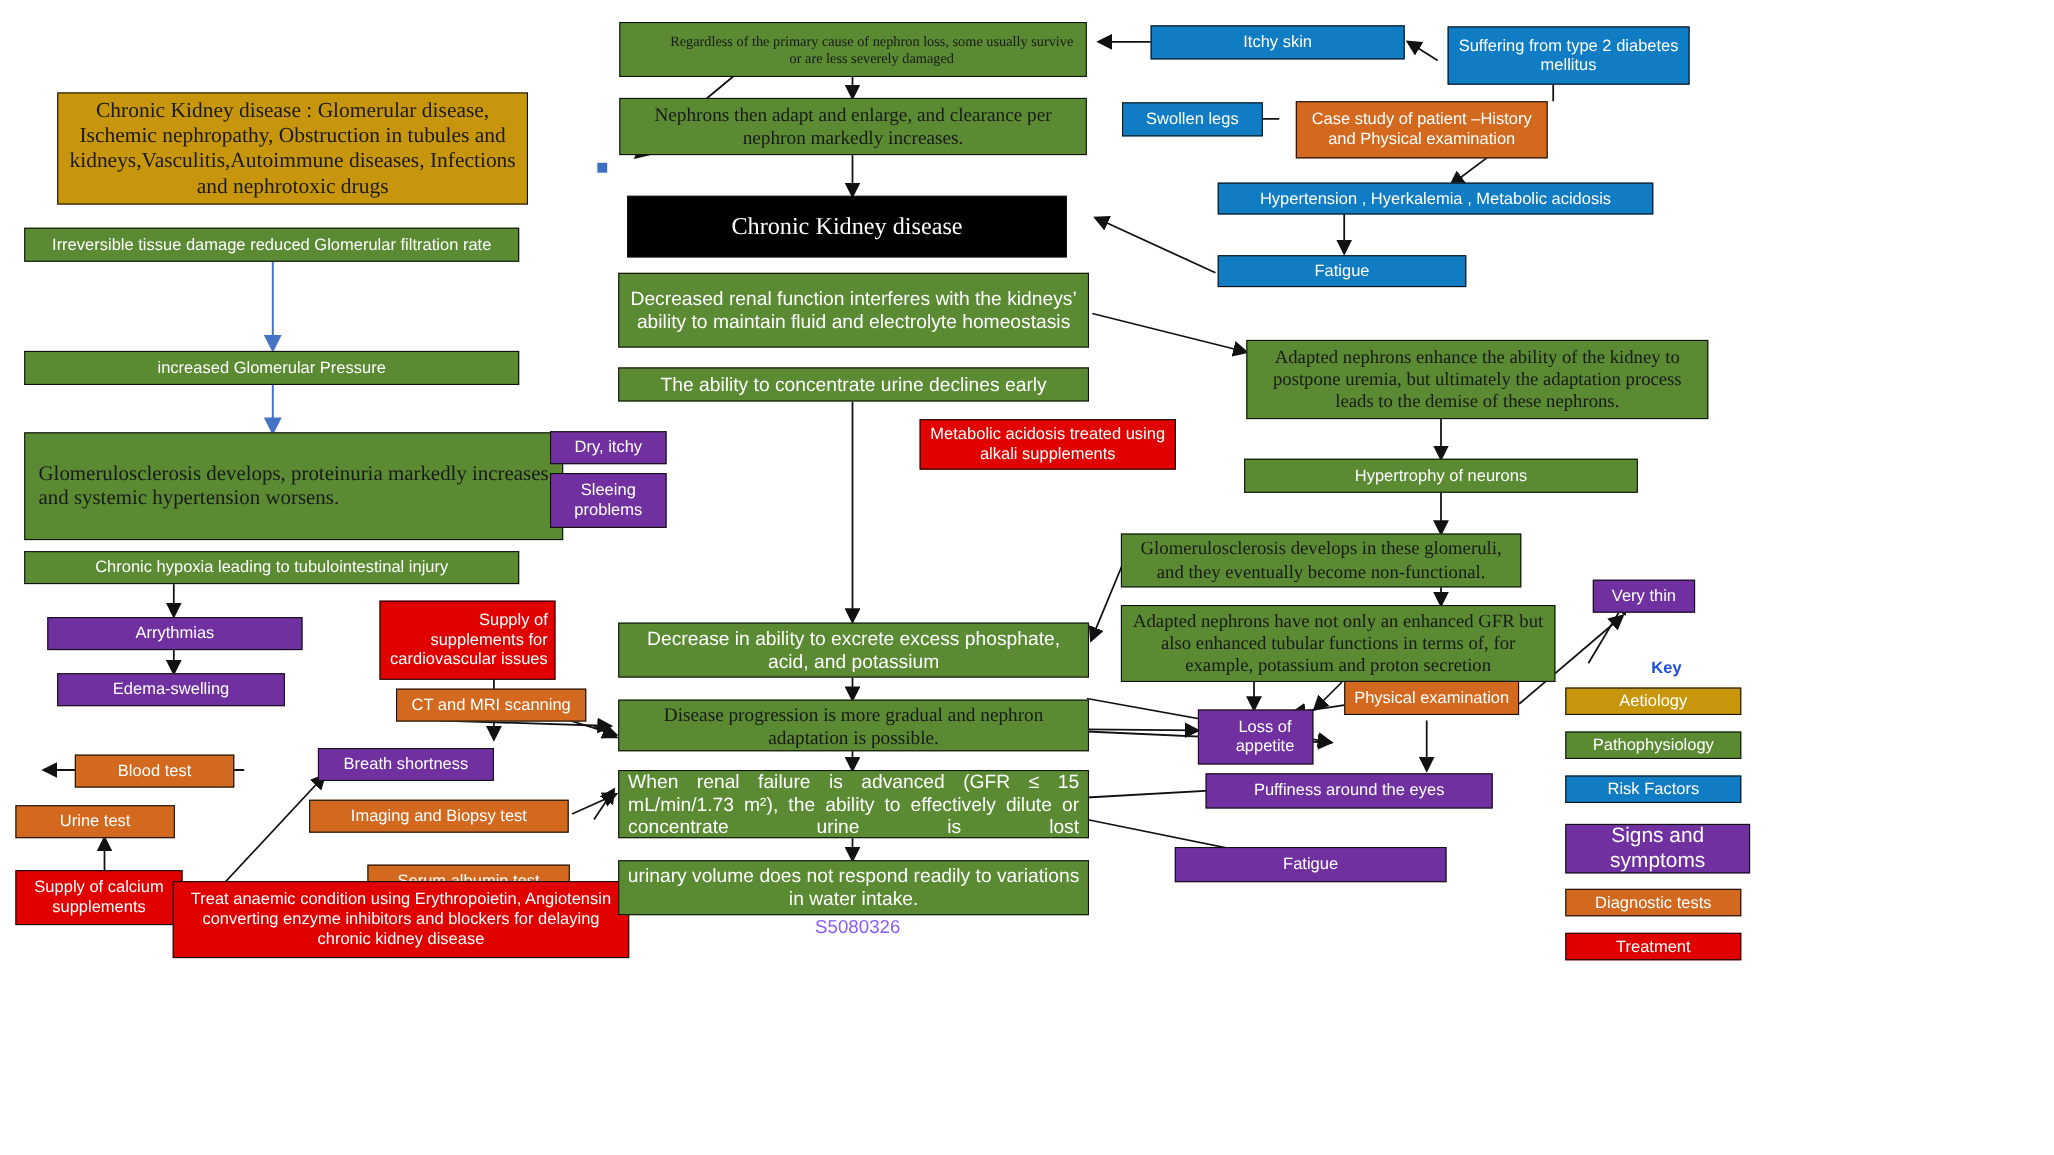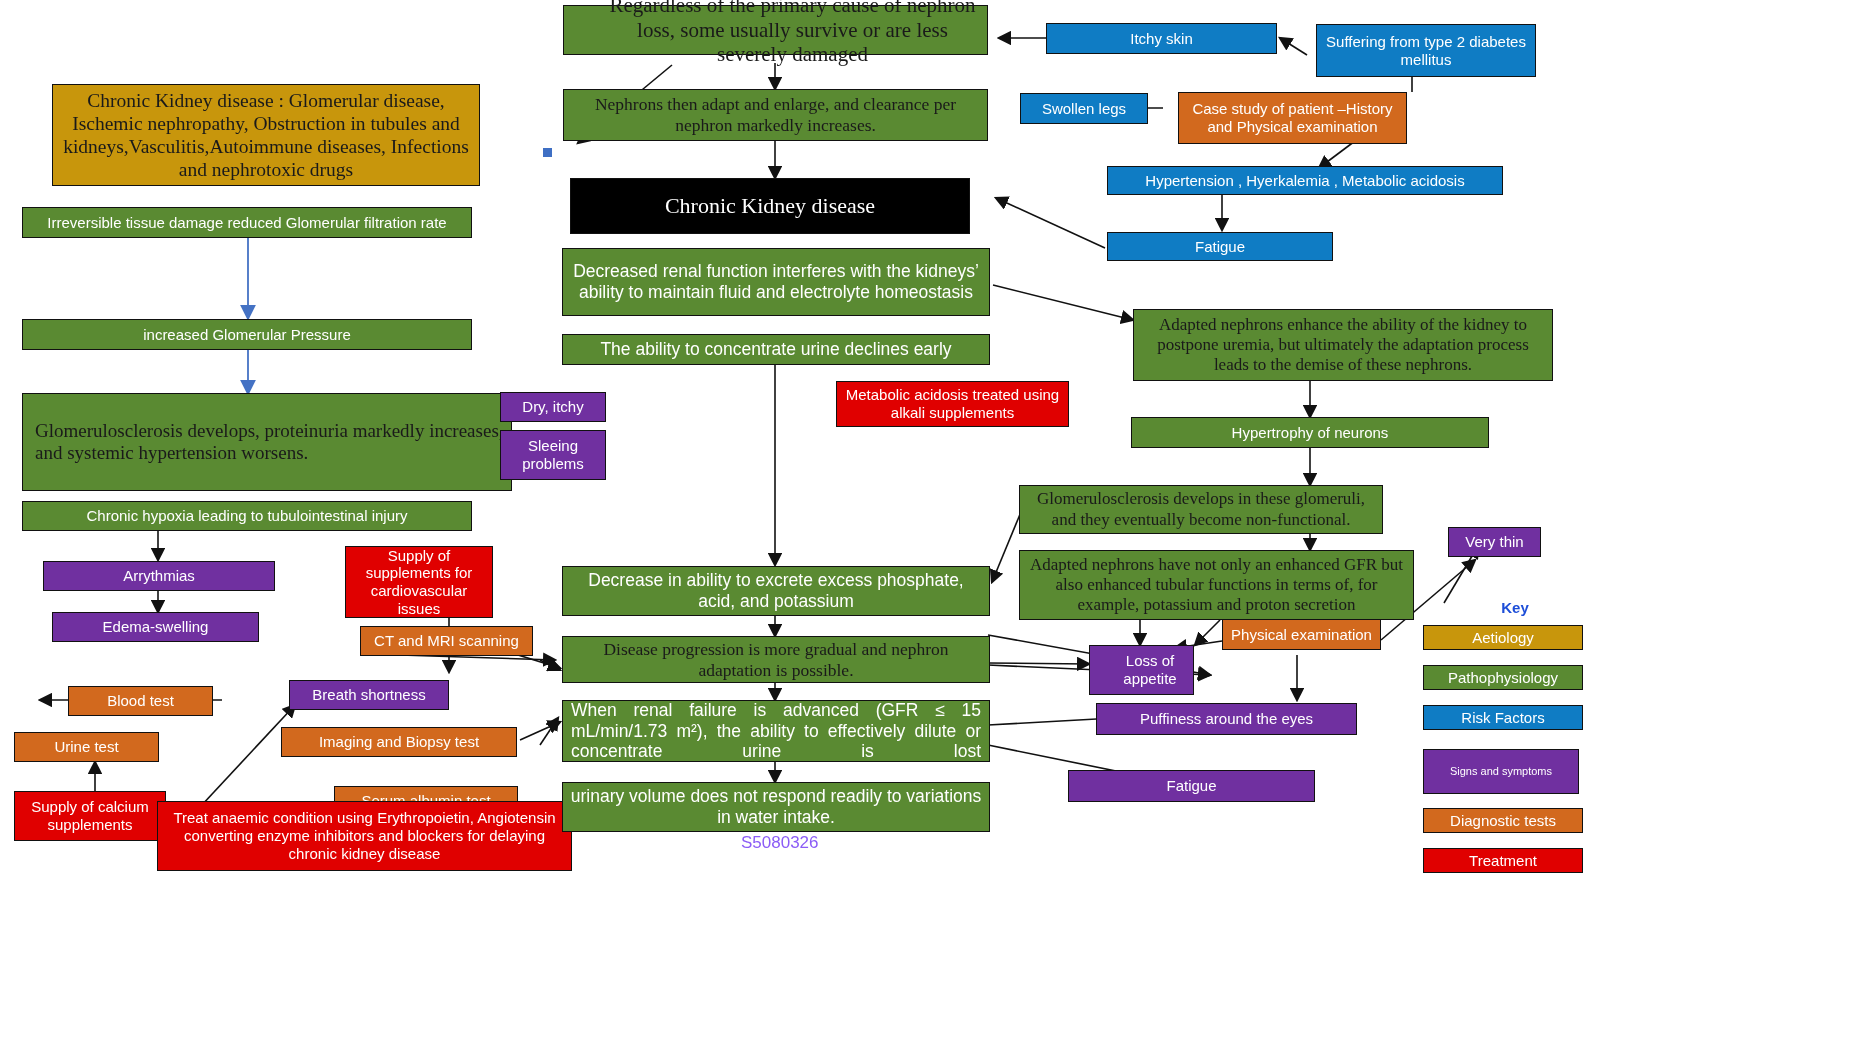--- a/index.html
+++ b/index.html
@@ -108,39 +108,39 @@
   <div class="node signs" style="left:500px;top:392px;width:106px;height:30px;font-size:15px;">Dry, itchy</div>
 
   <div class="node signs" style="left:500px;top:430px;width:106px;height:50px;font-size:15px;">Sleeing problems</div>
 
   <div class="node patho" style="left:22px;top:501px;width:450px;height:30px;font-size:15px;">Chronic hypoxia leading to tubulointestinal injury</div>
 
   <div class="node signs" style="left:43px;top:561px;width:232px;height:30px;font-size:15px;">Arrythmias</div>
 
   <div class="node signs" style="left:52px;top:612px;width:207px;height:30px;font-size:15px;">Edema-swelling</div>
 
-  <div class="node treat" style="left:345px;top:546px;width:148px;height:72px;font-size:15px;">Supply of supplements for cardiovascular issues</div>
+  <div class="node treat" style="left:345px;top:546px;width:160px;height:72px;font-size:15px;text-align:right;">Supply of supplements for cardiovascular issues</div>
 
   <div class="node diag" style="left:360px;top:626px;width:173px;height:30px;font-size:15px;">CT and MRI scanning</div>
 
   <div class="node signs" style="left:289px;top:680px;width:160px;height:30px;font-size:15px;">Breath shortness</div>
 
   <div class="node diag" style="left:68px;top:686px;width:145px;height:30px;font-size:15px;">Blood test</div>
 
   <div class="node diag" style="left:14px;top:732px;width:145px;height:30px;font-size:15px;">Urine test</div>
 
   <div class="node diag" style="left:281px;top:727px;width:236px;height:30px;font-size:15px;">Imaging and Biopsy test</div>
 
   <div class="node diag" style="left:334px;top:766px;width:184px;height:30px;font-size:15px;margin-top:20px;">Serum albumin test</div>
 
   <div class="node treat" style="left:14px;top:791px;width:152px;height:50px;font-size:15px;">Supply of calcium supplements</div>
 
   <div class="node treat" style="left:157px;top:801px;width:415px;height:70px;font-size:15px;">Treat anaemic condition using Erythropoietin, Angiotensin converting enzyme inhibitors and blockers for delaying chronic kidney disease</div>
 
-  <div class="node patho serif" style="left:563px;top:5px;width:425px;height:50px;font-size:21px;padding-left:40px;">Regardless of the primary cause of nephron loss, some usually survive or are less severely damaged</div>
+  <div class="node patho serif" style="left:563px;top:20px;width:425px;height:50px;font-size:13px;padding-left:40px;">Regardless of the primary cause of nephron loss, some usually survive or are less severely damaged</div>
 
   <div class="node patho serif" style="left:563px;top:89px;width:425px;height:52px;font-size:17.5px;">Nephrons then adapt and enlarge, and clearance per nephron markedly increases.</div>
 
   <div class="node black serif" style="left:570px;top:178px;width:400px;height:56px;font-size:22px;">Chronic Kidney disease</div>
 
   <div class="node patho" style="left:562px;top:248px;width:428px;height:68px;font-size:17.5px;">Decreased renal function interferes with the kidneys’ ability to maintain fluid and electrolyte homeostasis</div>
 
   <div class="node patho" style="left:562px;top:334px;width:428px;height:31px;font-size:17.5px;">The ability to concentrate urine declines early</div>
 
   <div class="node treat" style="left:836px;top:381px;width:233px;height:46px;font-size:15px;">Metabolic acidosis treated using alkali supplements</div>
@@ -186,21 +186,21 @@
   <div class="node signs" style="left:1068px;top:770px;width:247px;height:32px;font-size:15px;">Fatigue</div>
 
   <div class="keytitle" style="left:1440px;top:599px;width:150px;">Key</div>
 
   <div class="node aetiology" style="left:1423px;top:625px;width:160px;height:25px;font-size:15px;">Aetiology</div>
 
   <div class="node patho" style="left:1423px;top:665px;width:160px;height:25px;font-size:15px;">Pathophysiology</div>
 
   <div class="node risk" style="left:1423px;top:705px;width:160px;height:25px;font-size:15px;">Risk Factors</div>
 
-  <div class="node signs" style="left:1423px;top:749px;width:156px;height:45px;font-size:11px;">Signs and symptoms</div>
+  <div class="node signs" style="left:1423px;top:749px;width:168px;height:45px;font-size:19px;">Signs and symptoms</div>
 
   <div class="node diag" style="left:1423px;top:808px;width:160px;height:25px;font-size:15px;">Diagnostic tests</div>
 
   <div class="node treat" style="left:1423px;top:848px;width:160px;height:25px;font-size:15px;">Treatment</div>
 
   <div class="bluesq" style="left:543px;top:148px;width:9px;height:9px;"></div>
 
   <div class="watermark" style="left:741px;top:833px;">S5080326</div>
 
 </div>

